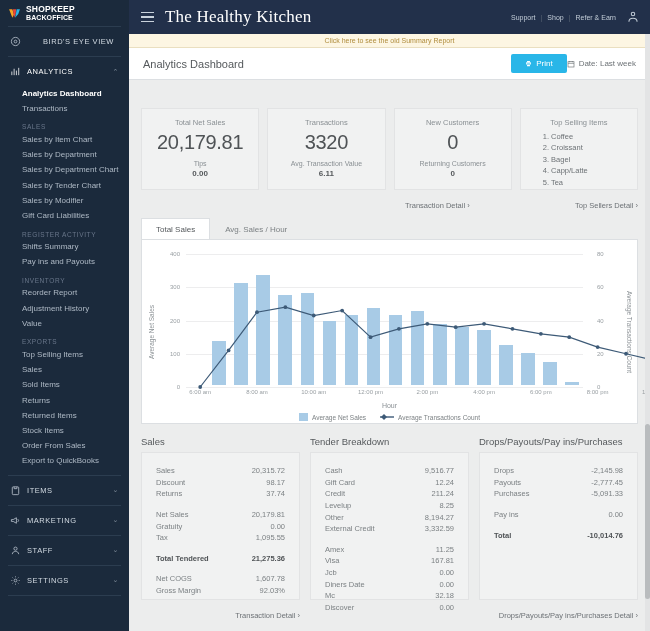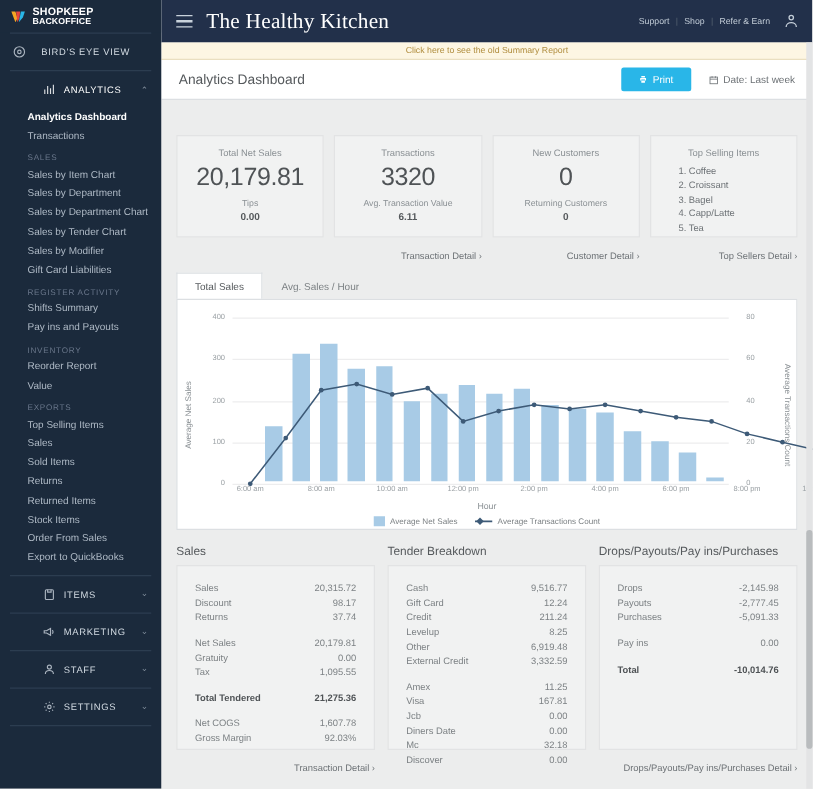--- a/index.html
+++ b/index.html
@@ -23,28 +23,28 @@
   .brand-logo { width: 13px; height: 13px; margin-right: 5px; flex:0 0 13px; }
   .brand-text { line-height: 1.0; }
   .brand-text .l1 {
     font-size: 8.5px; font-weight: bold; color: #fff; letter-spacing: .2px;
   }
   .brand-text .l2 {
     font-size: 7px; font-weight: bold; color: #fff; letter-spacing: .1px;
   }
   .sb-sep { height: 1px; background: #2c3d50; margin: 0 8px; }
   .sb-top {
-    display: flex; align-items: center; gap: 12px;
+    display: flex; align-items: center; gap: 22px;
     padding: 9px 10px; font-size: 7.5px; letter-spacing: .55px;
     color: #d2dae2; text-transform: uppercase;
   }
   .sb-group {
     display: flex; align-items: center; gap: 6px;
     padding: 9px 10px; font-size: 7.5px; letter-spacing: .55px;
-    color: #d2dae2; text-transform: uppercase; position: relative; margin-left: 24px;
+    color: #d2dae2; text-transform: uppercase; position: relative;
   }
   .sb-group.active { color: #ffffff; }
   .sb-group .chev {
     position: absolute; right: 10px; font-size: 7px; color: #7d8a98;
   }
   .sb-ico { width: 11px; height: 11px; flex: 0 0 11px; opacity: .85; }
   .sb-sublist { padding: 0 0 6px 0; }
   .sb-sub {
     font-size: 8px; color: #aeb9c5; padding: 2.6px 0 2.6px 22px;
     white-space: nowrap; line-height: 1.25;
@@ -79,21 +79,21 @@
   .pagebar {
     height: 32px; background: #ffffff; border-bottom: 1px solid #dcdfe2;
     display: flex; align-items: center; padding: 0 14px;
   }
   .page-title { font-size: 11px; color: #55595c; flex: 1 1 auto; }
   .btn-print {
     background: #29b6e8; color: #fff; font-size: 8px; border: none;
     border-radius: 2px; padding: 5px 14px; display: flex; align-items: center; gap: 4px;
     cursor: pointer;
   }
-  .date-pick { display: flex; align-items: center; gap: 4px; font-size: 8px; color: #6d7276; margin-left: 14px; }
+  .date-pick { display: flex; align-items: center; gap: 4px; font-size: 8px; color: #6d7276; }
 
   .content { padding: 28px 12px 0 12px; }
 
   
   .kpis { display: flex; gap: 8px; }
   .kpi {
     flex: 1 1 0; background: #f1f2f2; border: 1px solid #e2e3e4;
     height: 82px; text-align: center; padding-top: 9px;
   }
   .kpi-label { font-size: 7.5px; color: #8a9094; }
@@ -209,20 +209,21 @@
       <div class="sb-sub">Sales by Tender Chart</div>
       <div class="sb-sub">Sales by Modifier</div>
       <div class="sb-sub">Gift Card Liabilities</div>
 
       <div class="sb-cat">REGISTER ACTIVITY</div>
       <div class="sb-sub">Shifts Summary</div>
       <div class="sb-sub">Pay ins and Payouts</div>
 
       <div class="sb-cat">INVENTORY</div>
       <div class="sb-sub">Reorder Report</div>
+      <div class="sb-sub">Adjustment History</div>
       <div class="sb-sub">Value</div>
 
       <div class="sb-cat">EXPORTS</div>
       <div class="sb-sub">Top Selling Items</div>
       <div class="sb-sub">Sales</div>
       <div class="sb-sub">Sold Items</div>
       <div class="sb-sub">Returns</div>
       <div class="sb-sub">Returned Items</div>
       <div class="sb-sub">Stock Items</div>
       <div class="sb-sub">Order From Sales</div>
@@ -341,23 +342,20 @@
             <div>4. Capp/Latte</div>
             <div>5. Tea</div>
           </div>
         </div>
       </div>
 
       <div class="detail-row">
         <div class="detail-cell"></div>
         <div class="detail-cell">
           <a class="detail-link">Transaction Detail ›</a>
-        </div>
-        <div class="detail-cell">
-          <a class="detail-link">Customer Detail ›</a>
         </div>
         <div class="detail-cell">
           <a class="detail-link">Top Sellers Detail ›</a>
         </div>
       </div>
 
       <div class="tabs">
         <div class="tab active">Total Sales</div>
         <div class="tab">Avg. Sales / Hour</div>
       </div>
@@ -555,21 +553,21 @@
               <div class="prow">
                 <span>Credit</span>
                 <span>211.24</span>
               </div>
               <div class="prow">
                 <span>Levelup</span>
                 <span>8.25</span>
               </div>
               <div class="prow">
                 <span>Other</span>
-                <span>6,919.48</span>
+                <span>8,194.27</span>
               </div>
               <div class="prow">
                 <span>External Credit</span>
                 <span>3,332.59</span>
               </div>
               <div class="pgap"></div>
               <div class="prow">
                 <span>Amex</span>
                 <span>11.25</span>
               </div>

